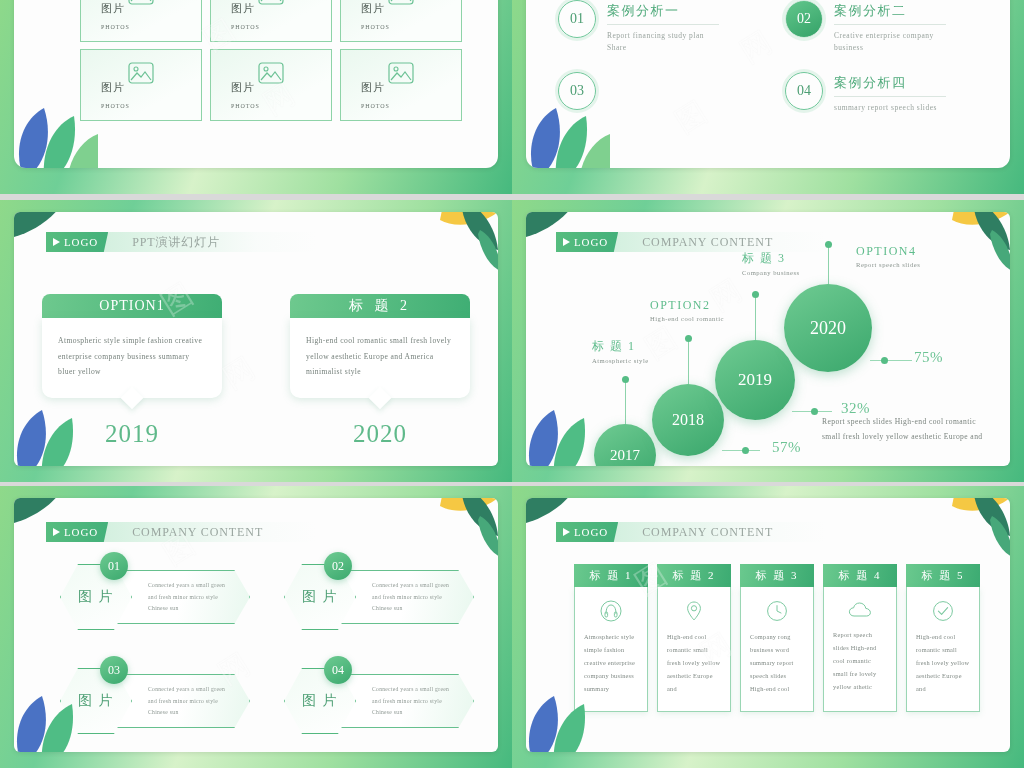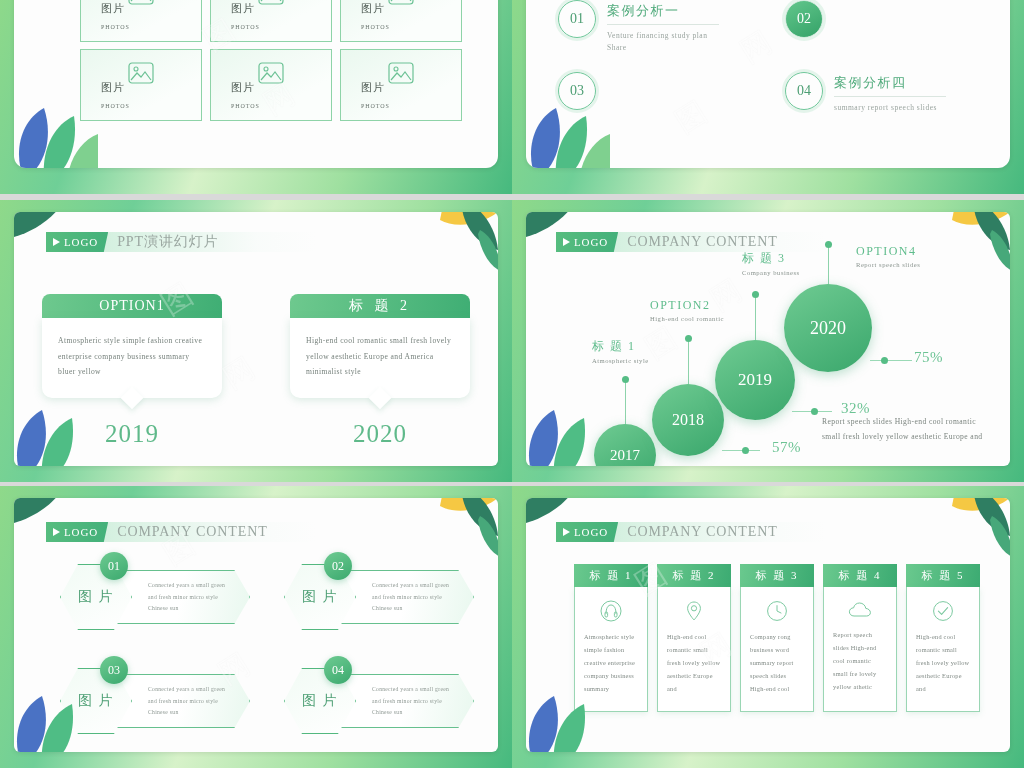--- a/index.html
+++ b/index.html
@@ -53,22 +53,22 @@
     font-size: 11px; letter-spacing: .9px;
     clip-path: polygon(0 0, 100% 0, 93% 100%, 0 100%);
   }
   .logo-chip .tri {
     width: 0; height: 0;
     border-left: 7px solid #fff;
     border-top: 4.5px solid transparent;
     border-bottom: 4.5px solid transparent;
   }
   .logobar .subtitle {
-    margin-left: 9px;
-    font-size: 14px;
+    margin-left: 24px;
+    font-size: 12px;
     color: #9aa6a0;
     letter-spacing: .9px;
   }
 
   
   .photogrid {
     position: absolute; left: 66px; top: -16px;
     display: grid;
     grid-template-columns: repeat(3, 122px);
     grid-template-rows: repeat(2, 72px);
@@ -337,26 +337,30 @@
 
   <div class="panel" style="left:512px; top:-14px; width:512px; height:208px;">
     <div class="leafbg"></div>
     <div class="card" style="top:0; bottom:26px; border-radius:0 0 12px 12px;">
       <div class="caselist">
 
         <div class="case">
           <div class="ring">01</div>
           <div class="body">
             <div class="title">案例分析一</div>
-            <div class="desc">Venture financing study plan Share</div>
+            <div class="desc">Report financing study plan Share</div>
           </div>
         </div>
 
         <div class="case">
           <div class="ring filled">02</div>
+          <div class="body">
+            <div class="title">案例分析二</div>
+            <div class="desc">Creative enterprise company business</div>
+          </div>
         </div>
 
         <div class="case">
           <div class="ring">03</div>
         </div>
 
         <div class="case">
           <div class="ring">04</div>
           <div class="body">
             <div class="title">案例分析四</div>

